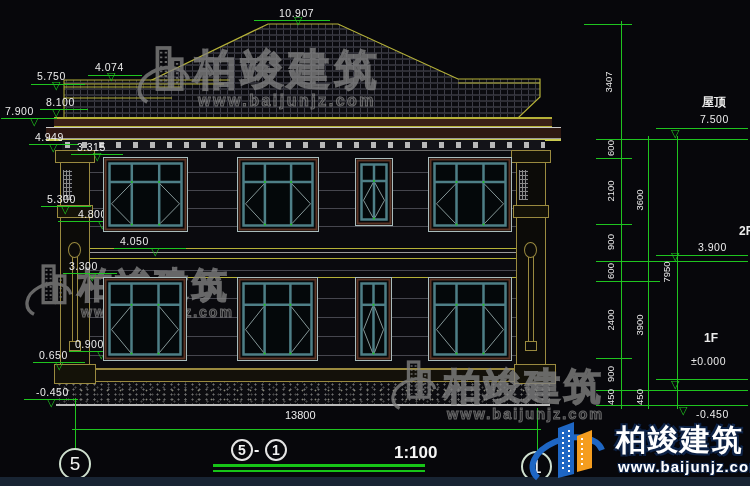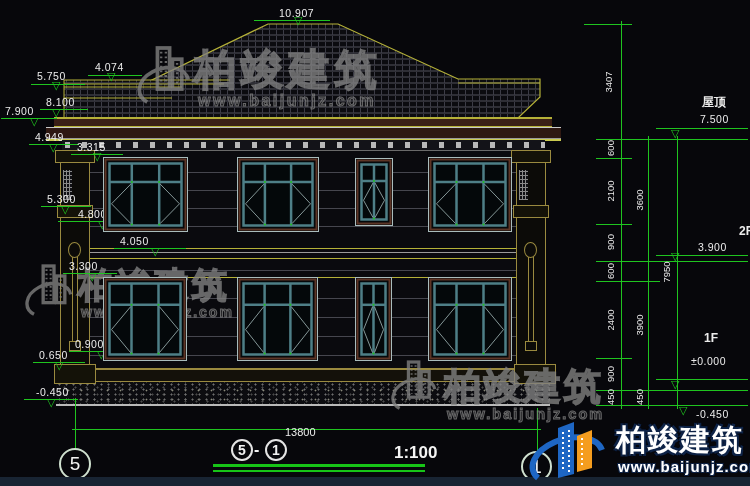--- a/index.html
+++ b/index.html
@@ -108,21 +108,21 @@
   <div class="pilcap" style="left:513px;top:205px;width:36px;height:13px;"></div>
   <div class="abs" style="left:524px;top:242px;width:13px;height:16px;border:1px solid #9a8a3f;border-radius:50%;"></div>
   <div class="abs" style="left:528px;top:257px;width:6px;height:84px;border-left:1px solid #9a8a3f;border-right:1px solid #9a8a3f;"></div>
   <div class="abs" style="left:525px;top:341px;width:12px;height:10px;border:1px solid #9a8a3f;"></div>
   <div class="pilcap" style="left:514px;top:364px;width:42px;height:20px;"></div>
   <div class="louver" style="left:519px;top:170px;"></div>
 
   <div class="hl" style="left:75px;top:429px;width:462px;"></div>
   <div class="vl" style="left:75px;top:398px;height:51px;"></div>
   <div class="vl" style="left:537px;top:408px;height:44px;"></div>
-  <div class="abs" style="left:285px;top:426px;font-size:11px;color:#ececec;">13800</div>
+  <div class="abs" style="left:285px;top:409px;font-size:11px;color:#ececec;">13800</div>
   <div class="bubble" style="left:59px;top:448px;width:32px;height:32px;font-size:19px;">
       <span>5</span>
     </div>
   <div class="bubble" style="left:521px;top:451px;width:31px;height:31px;font-size:19px;">
       <span>1</span>
     </div>
 
   <div class="t-circ" style="left:231px;top:439px;">
       <span>5</span>
     </div>

